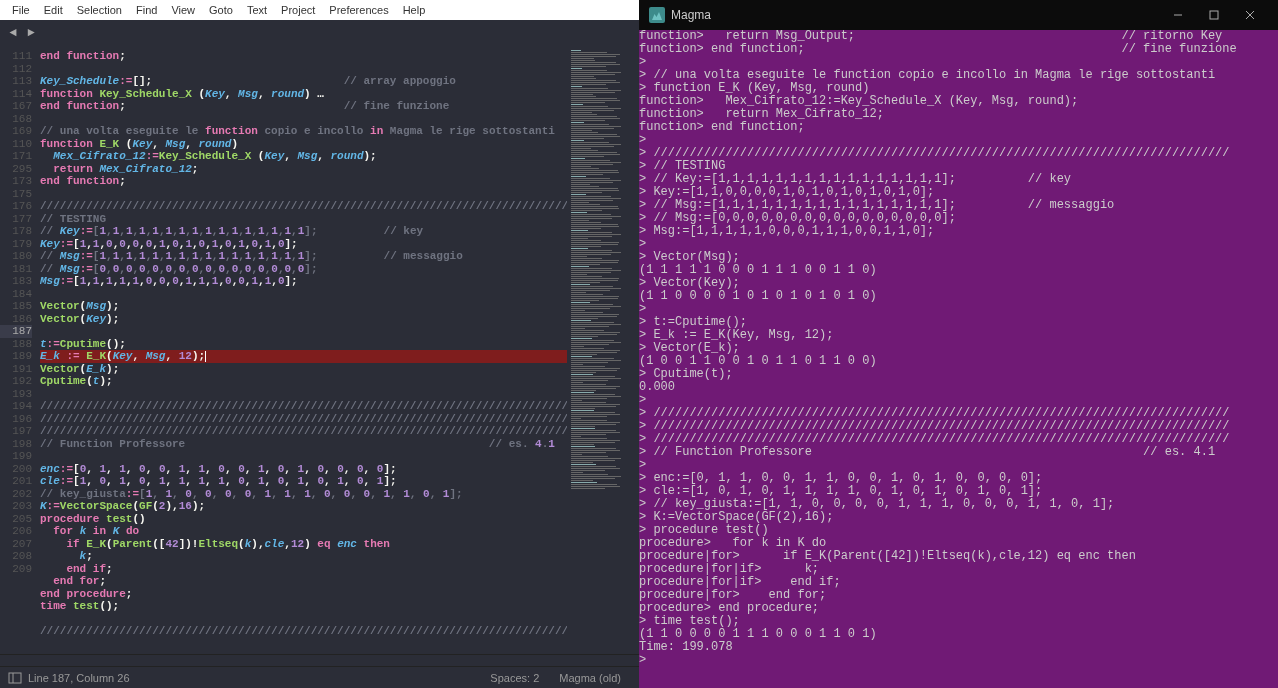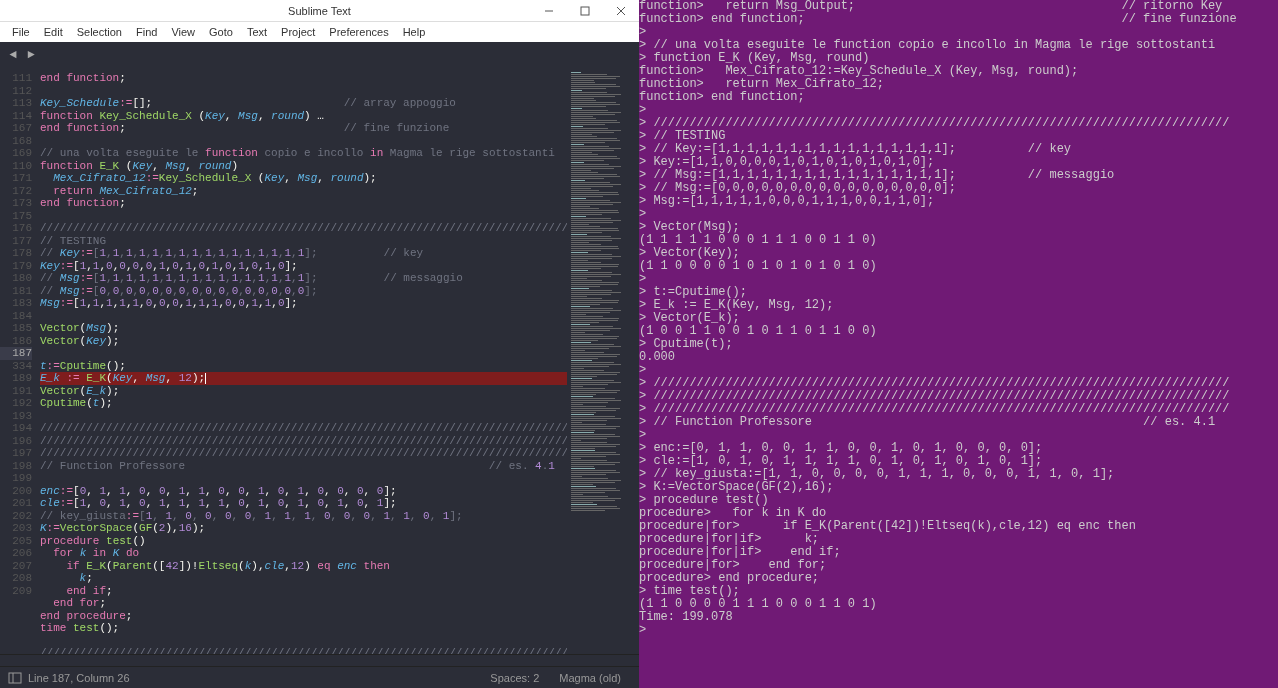--- a/index.html
+++ b/index.html
@@ -20,21 +20,21 @@
     
     .sl-tabrow { height:26px; background:#2b2d37; display:flex; align-items:center; padding-left:4px; }
     .sl-histbtn { width:14px; height:14px; margin:0 2px; color:#aaa; display:flex; align-items:center; justify-content:center; }
     .sl-tab { background:#343645; color:#ccc; padding:4px 24px 4px 12px; font-size:11px; border-radius:4px 4px 0 0; margin-left:8px; position:relative; font-family:"Segoe UI",sans-serif; }
     .sl-tab .dirty { position:absolute; right:8px; top:50%; transform:translateY(-50%); width:7px; height:7px; border-radius:50%; background:#888; }
 
     
     .sl-editor { flex:1; display:flex; background:#2b2d37; overflow:hidden; position:relative; }
     .sl-gutter { width:40px; background:#2b2d37; color:#555; text-align:right; padding-right:8px; font-size:11px; line-height:12.5px; padding-top:4px; }
     .sl-gutter div { height:12.5px; }
-    .sl-code { flex:1; font-size:11px; line-height:12.5px; white-space:pre; padding-top:4px; color:#f8f8f2; overflow:hidden; position:relative; }
+    .sl-code { flex:1; font-size:11px; line-height:12.5px; white-space:pre; padding-top:4px; color:#f8f8f2; overflow:hidden; position:relative;font-weight:bold; }
     .sl-code .ln { height:12.5px; }
     .sl-code .ln.active { background:#7f1d1d; }
     .sl-gutter div.active { background:#3a3c4a; color:#aaa; }
     .sl-minimap { width:72px; background:#2b2d37; position:relative; overflow:hidden; }
     .sl-minimap .mm { position:absolute; left:4px; height:1px; background:#666; }
     .sl-hscroll { height:12px; background:#2b2d37; border-top:1px solid #222; }
 
     
     .sl-status { height:22px; background:#2b2d37; color:#999; font-size:11px; display:flex; align-items:center; padding:0 8px; border-top:1px solid #222; font-family:"Segoe UI",sans-serif; }
     .sl-status .sicon { width:14px; height:14px; margin-right:6px; }
@@ -56,41 +56,20 @@
     .mg-body .tln { height:13px; }
 
     
     .cursor { display:inline-block; width:1px; height:11px; background:#fff; vertical-align:middle; }
   </style>
 </head>
 <body>
 
 <div class="left">
 
-  <div class="sl-titlebar">
-    <span>Sublime Text</span>
-    <div class="winbtns">
-      <div class="winbtn">
-          <svg viewBox="0 0 10 10">
-            <line x1="1" y1="5" x2="9" y2="5" stroke="currentColor" stroke-width="1"></line>
-          </svg>
-        </div>
-      <div class="winbtn">
-          <svg viewBox="0 0 10 10">
-            <rect x="1" y="1" width="8" height="8" fill="none" stroke="currentColor" stroke-width="1"></rect>
-          </svg>
-        </div>
-      <div class="winbtn">
-          <svg viewBox="0 0 10 10">
-            <line x1="1" y1="1" x2="9" y2="9" stroke="currentColor"></line>
-            <line x1="9" y1="1" x2="1" y2="9" stroke="currentColor"></line>
-          </svg>
-        </div>
-    </div>
-  </div>
 
   <div class="sl-menu">
     <span class="mi">File</span>
     <span class="mi">Edit</span>
     <span class="mi">Selection</span>
     <span class="mi">Find</span>
     <span class="mi">View</span>
     <span class="mi">Goto</span>
     <span class="mi">Text</span>
     <span class="mi">Project</span>
@@ -107,35 +86,35 @@
     <div class="sl-gutter" id="gutter">
         <div>111</div>
         <div>112</div>
         <div>113</div>
         <div>114</div>
         <div>167</div>
         <div>168</div>
         <div>169</div>
         <div>110</div>
         <div>171</div>
-        <div>172</div>
+        <div>295</div>
         <div>173</div>
         <div>175</div>
         <div>176</div>
         <div>177</div>
         <div>178</div>
         <div>179</div>
         <div>180</div>
         <div>181</div>
         <div>183</div>
         <div>184</div>
         <div>185</div>
         <div>186</div>
         <div class="active">187</div>
-        <div>334</div>
+        <div>188</div>
         <div>189</div>
         <div>191</div>
         <div>192</div>
         <div>193</div>
         <div>194</div>
         <div>196</div>
         <div>197</div>
         <div>198</div>
         <div>199</div>
         <div>200</div>
@@ -381,14 +360,35 @@
         <line x1="5" y1="2" x2="5" y2="12" stroke="#999"></line>
       </svg>
     <span>Line 187, Column 26</span>
     <span class="spacer"></span>
     <span class="sseg">Spaces: 2</span>
     <span class="sseg">Magma (old)</span>
   </div>
 </div>
 
 <div class="right">
+  <div class="mg-titlebar">
+    <span class="mgicon"></span>
+    <span>Magma</span>
+    <span class="spacer"></span>
+    <div class="winbtn">
+        <svg viewBox="0 0 10 10">
+          <line x1="1" y1="5" x2="9" y2="5" stroke="currentColor"></line>
+        </svg>
+      </div>
+    <div class="winbtn">
+        <svg viewBox="0 0 10 10">
+          <rect x="1" y="1" width="8" height="8" fill="none" stroke="currentColor"></rect>
+        </svg>
+      </div>
+    <div class="winbtn">
+        <svg viewBox="0 0 10 10">
+          <line x1="1" y1="1" x2="9" y2="9" stroke="currentColor"></line>
+          <line x1="9" y1="1" x2="1" y2="9" stroke="currentColor"></line>
+        </svg>
+      </div>
+  </div>
   <div class="mg-body" id="magma-body"><div class="tln">function&gt;   return Msg_Output;                                     // ritorno Key</div><div class="tln">function&gt; end function;                                            // fine funzione</div><div class="tln">&gt;</div><div class="tln">&gt; // una volta eseguite le function copio e incollo in Magma le rige sottostanti</div><div class="tln">&gt; function E_K (Key, Msg, round)</div><div class="tln">function&gt;   Mex_Cifrato_12:=Key_Schedule_X (Key, Msg, round);</div><div class="tln">function&gt;   return Mex_Cifrato_12;</div><div class="tln">function&gt; end function;</div><div class="tln">&gt;</div><div class="tln">&gt; ////////////////////////////////////////////////////////////////////////////////</div><div class="tln">&gt; // TESTING</div><div class="tln">&gt; // Key:=[1,1,1,1,1,1,1,1,1,1,1,1,1,1,1,1];          // key</div><div class="tln">&gt; Key:=[1,1,0,0,0,0,1,0,1,0,1,0,1,0,1,0];</div><div class="tln">&gt; // Msg:=[1,1,1,1,1,1,1,1,1,1,1,1,1,1,1,1];          // messaggio</div><div class="tln">&gt; // Msg:=[0,0,0,0,0,0,0,0,0,0,0,0,0,0,0,0];</div><div class="tln">&gt; Msg:=[1,1,1,1,1,0,0,0,1,1,1,0,0,1,1,0];</div><div class="tln">&gt;</div><div class="tln">&gt; Vector(Msg);</div><div class="tln">(1 1 1 1 1 0 0 0 1 1 1 0 0 1 1 0)</div><div class="tln">&gt; Vector(Key);</div><div class="tln">(1 1 0 0 0 0 1 0 1 0 1 0 1 0 1 0)</div><div class="tln">&gt;</div><div class="tln">&gt; t:=Cputime();</div><div class="tln">&gt; E_k := E_K(Key, Msg, 12);</div><div class="tln">&gt; Vector(E_k);</div><div class="tln">(1 0 0 1 1 0 0 1 0 1 1 0 1 1 0 0)</div><div class="tln">&gt; Cputime(t);</div><div class="tln">0.000</div><div class="tln">&gt;</div><div class="tln">&gt; ////////////////////////////////////////////////////////////////////////////////</div><div class="tln">&gt; ////////////////////////////////////////////////////////////////////////////////</div><div class="tln">&gt; ////////////////////////////////////////////////////////////////////////////////</div><div class="tln">&gt; // Function Professore                                              // es. 4.1</div><div class="tln">&gt;</div><div class="tln">&gt; enc:=[0, 1, 1, 0, 0, 1, 1, 0, 0, 1, 0, 1, 0, 0, 0, 0];</div><div class="tln">&gt; cle:=[1, 0, 1, 0, 1, 1, 1, 1, 0, 1, 0, 1, 0, 1, 0, 1];</div><div class="tln">&gt; // key_giusta:=[1, 1, 0, 0, 0, 0, 1, 1, 1, 0, 0, 0, 1, 1, 0, 1];</div><div class="tln">&gt; K:=VectorSpace(GF(2),16);</div><div class="tln">&gt; procedure test()</div><div class="tln">procedure&gt;   for k in K do</div><div class="tln">procedure|for&gt;      if E_K(Parent([42])!Eltseq(k),cle,12) eq enc then</div><div class="tln">procedure|for|if&gt;      k;</div><div class="tln">procedure|for|if&gt;    end if;</div><div class="tln">procedure|for&gt;    end for;</div><div class="tln">procedure&gt; end procedure;</div><div class="tln">&gt; time test();</div><div class="tln">(1 1 0 0 0 0 1 1 1 0 0 0 1 1 0 1)</div><div class="tln">Time: 199.078</div><div class="tln">&gt; </div></div>
 </div>
 
 </body></html>

